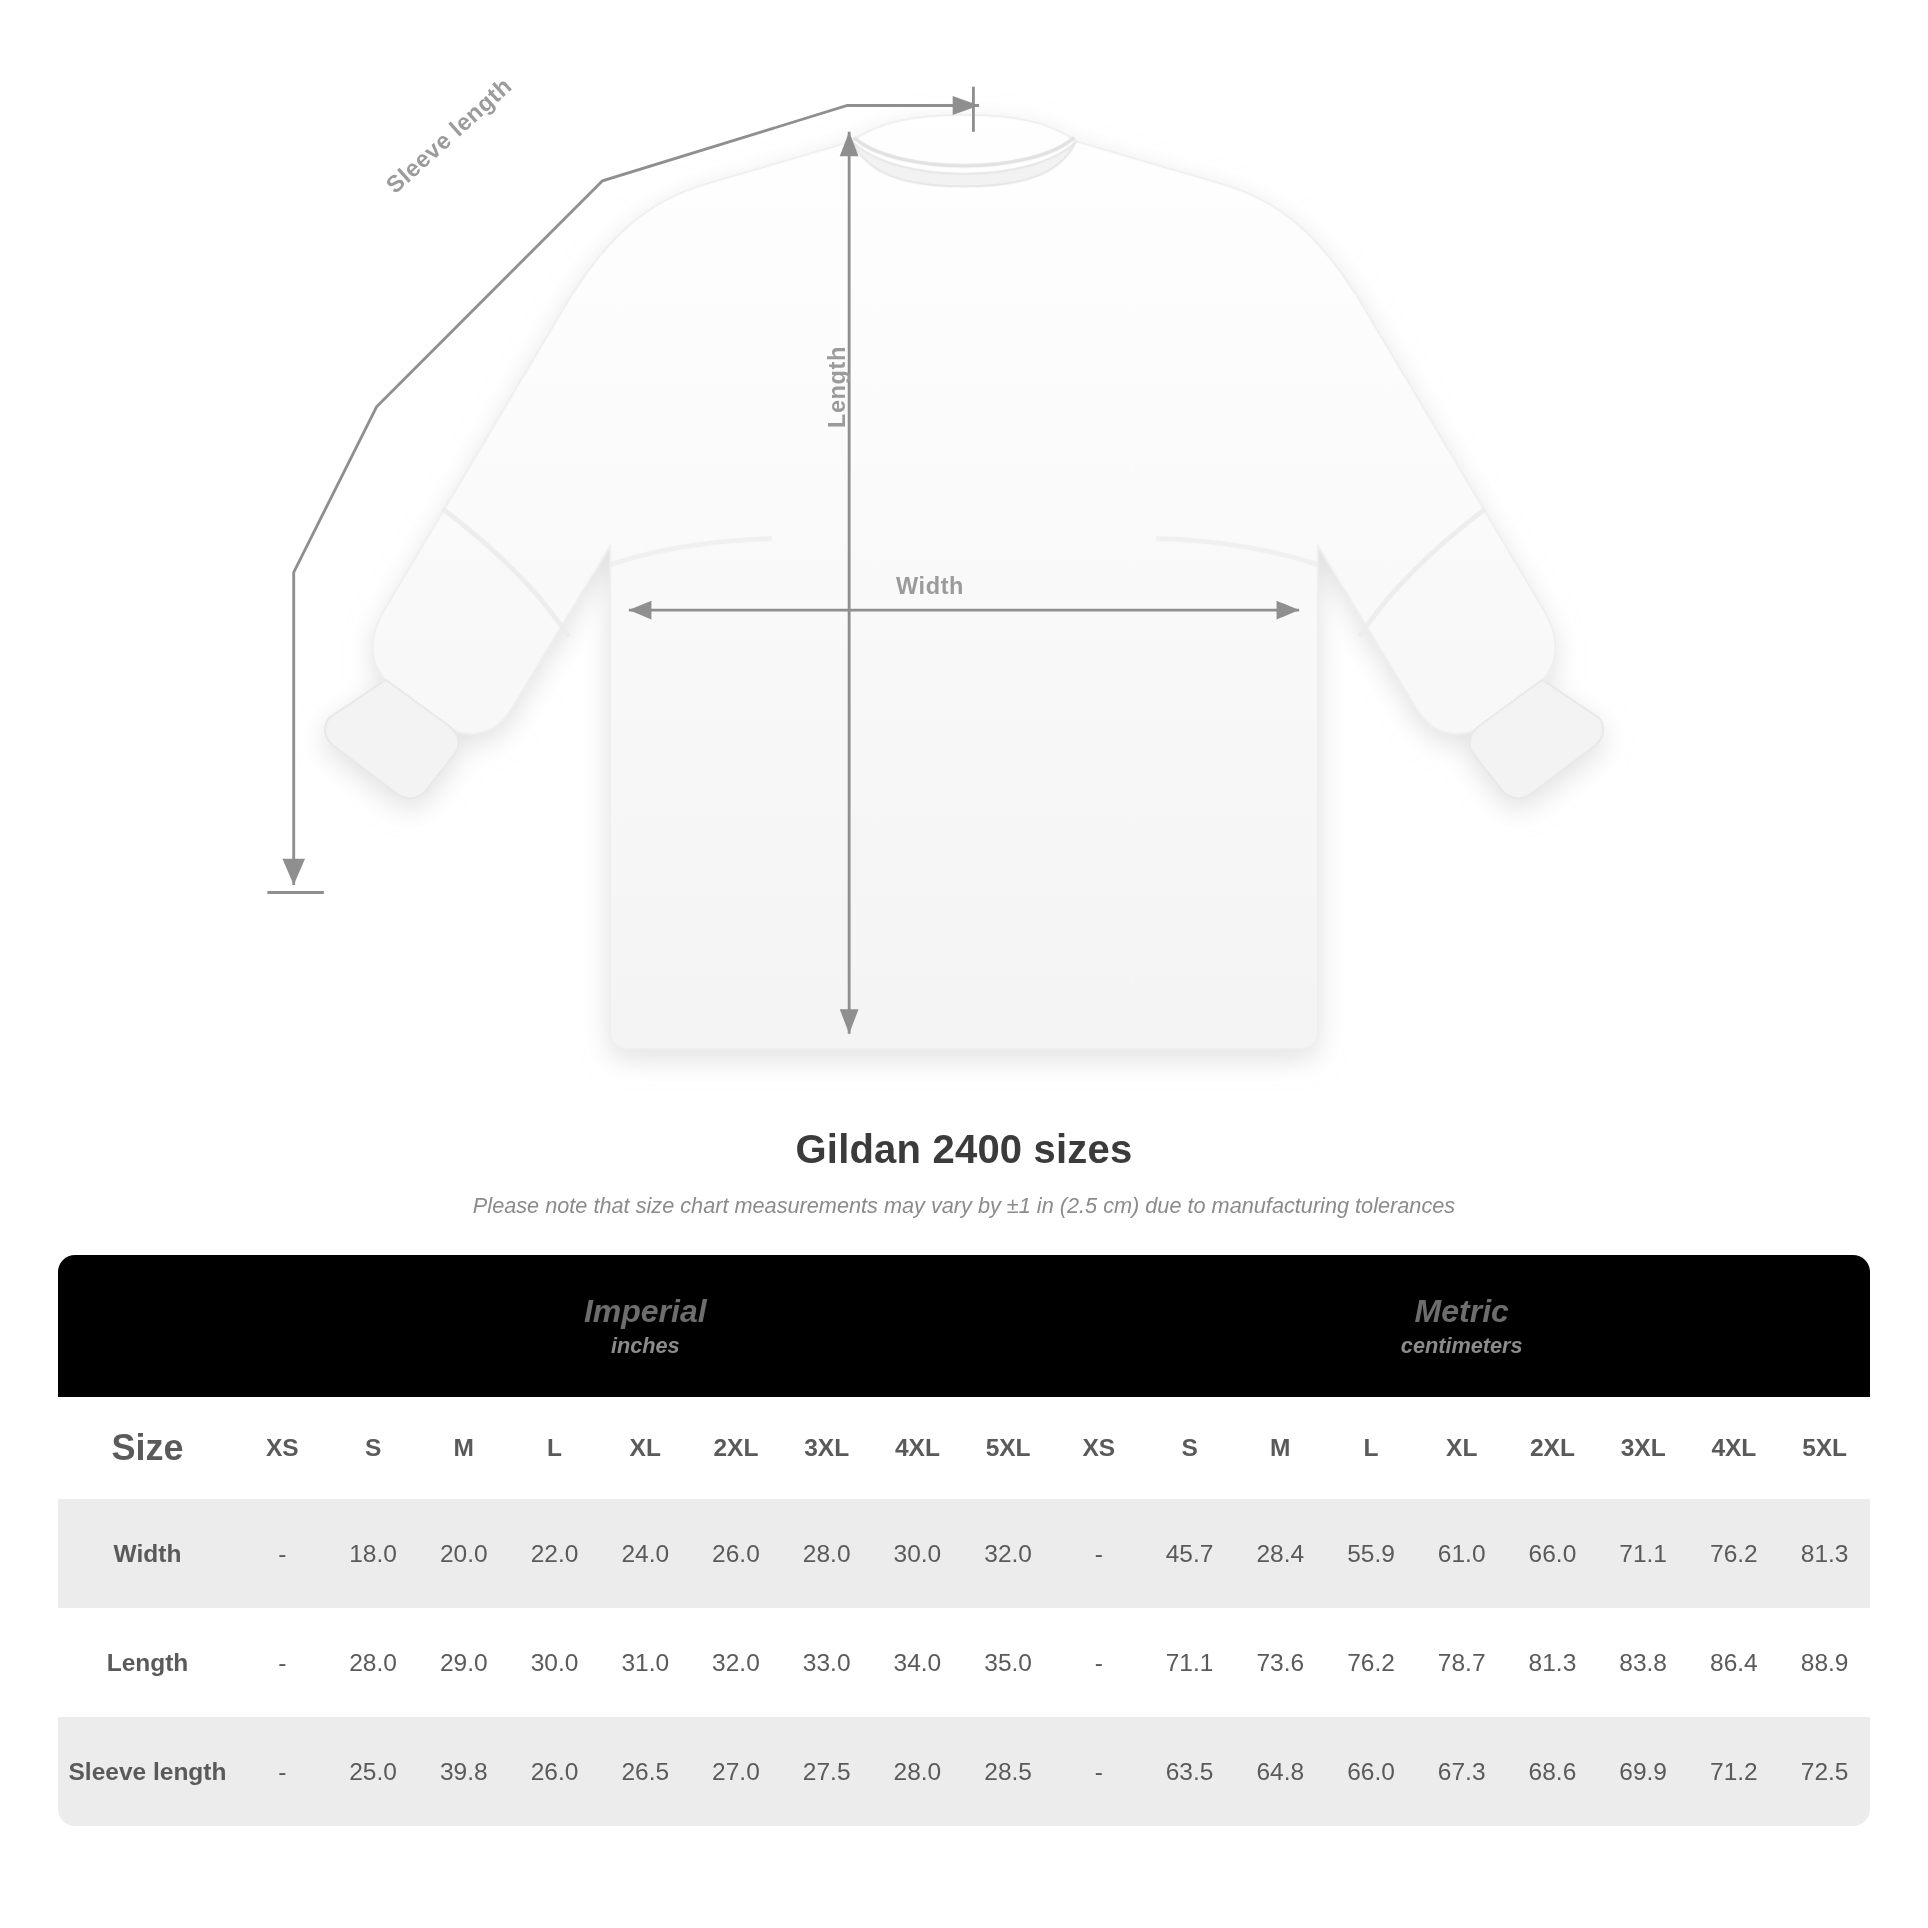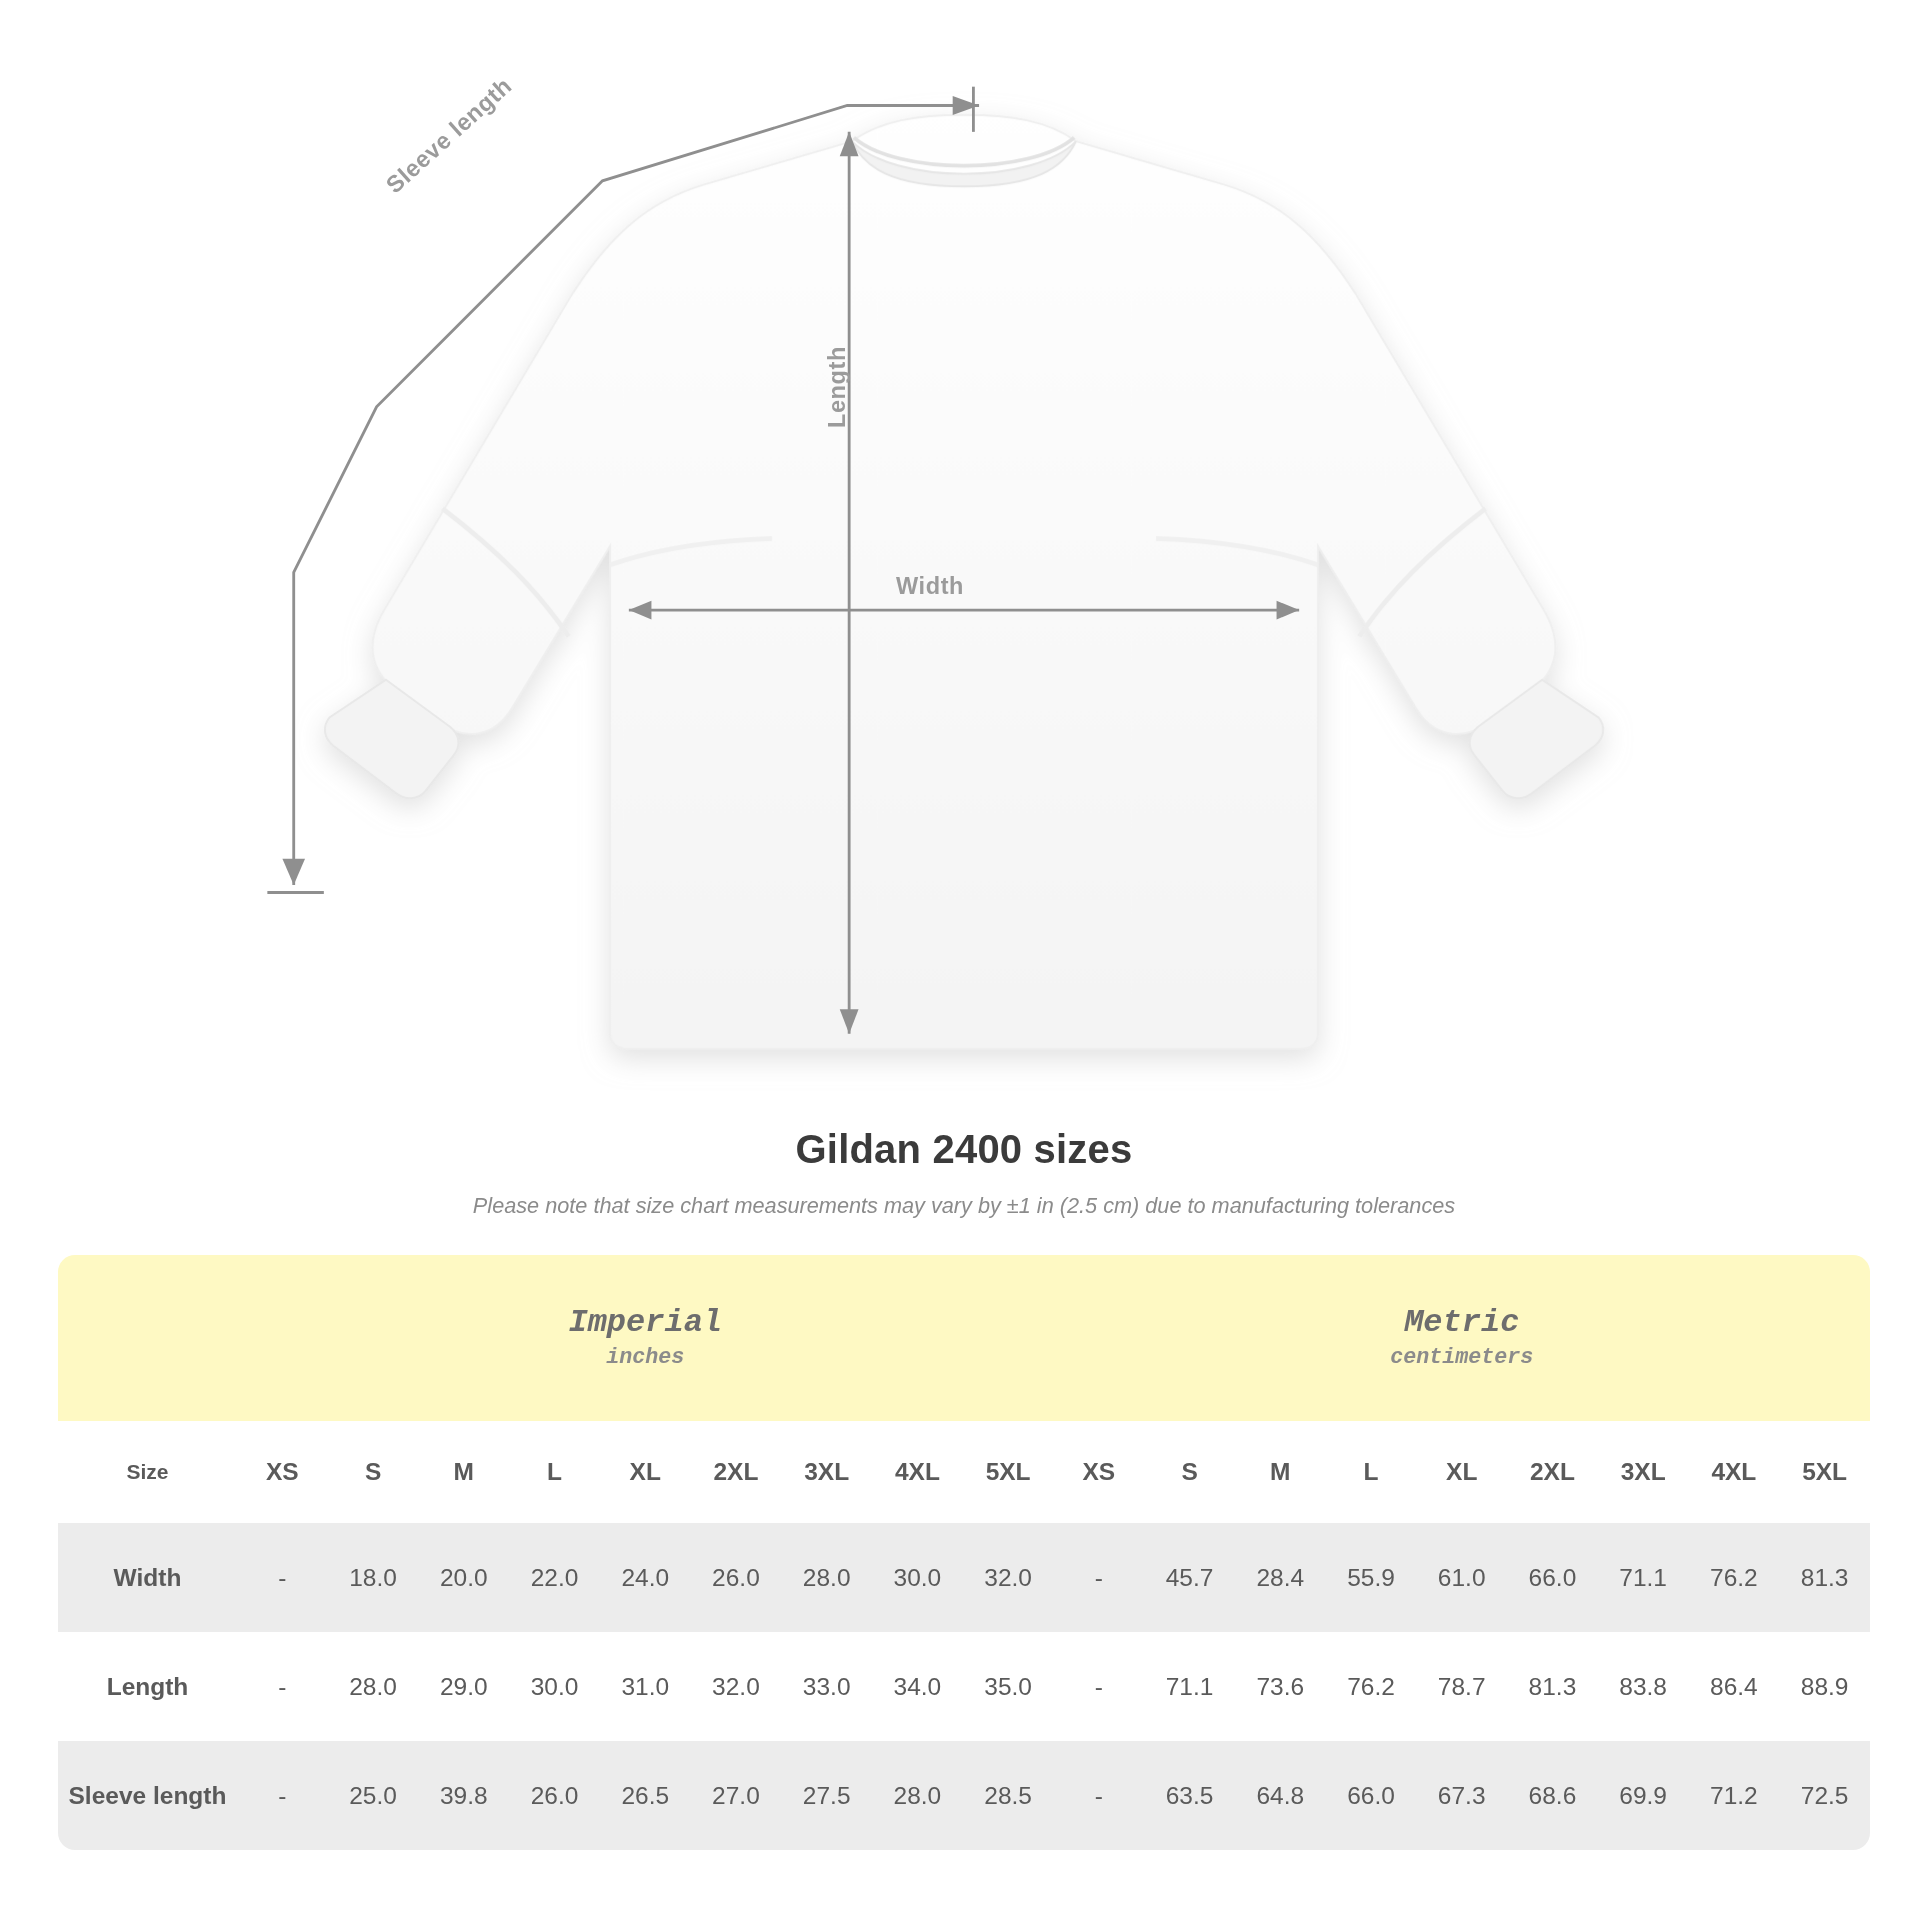--- a/index.html
+++ b/index.html
@@ -82,24 +82,23 @@
     table-layout: fixed;
   }
   table.size-table td, table.size-table th {
     text-align: center;
     font-size: 24.5px;
     color: #5a5a5a;
     padding: 0;
     border: none;
   }
   .unit-row th {
-    background: #fef9c3;
-    height: 166px;
+    background: #000000;
+    height: 142px;
     vertical-align: middle;
-    font-family: Liberation Mono, monospace;
   }
   .unit-name {
     font-size: 32px;
     font-weight: bold;
     font-style: italic;
     color: #6d6d6d;
     display: block;
     line-height: 1.25;
   }
   .unit-sub {
@@ -112,21 +111,21 @@
   }
   .head-row th {
     background: #ffffff;
     height: 102px;
     font-size: 25.4px;
     font-weight: bold;
     color: #6a6a6a;
     vertical-align: middle;
   }
   .head-row th.rowlabel {
-    font-size: 21px;
+    font-size: 36px;
   }
   tbody tr { height: 109px; }
   tbody tr.shade td { background: #ececec; }
   tbody tr.plain td { background: #ffffff; }
   td.rowlabel, th.rowlabel {
     font-weight: bold;
     color: #5d5d5d;
     font-size: 27px;
   }
   td.val { font-size: 26px; color: #4f4f4f; }

